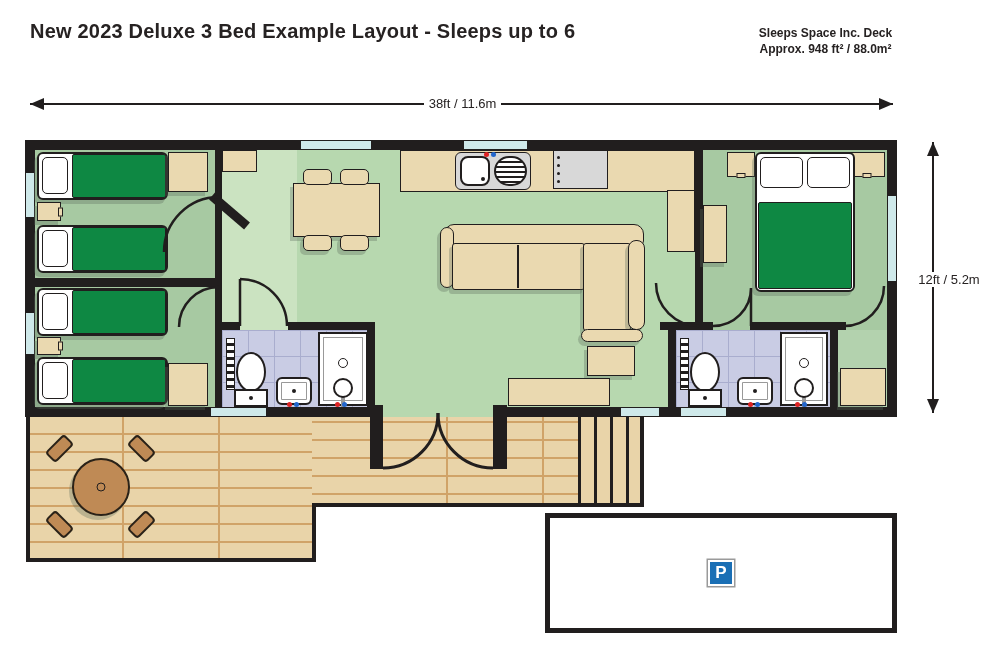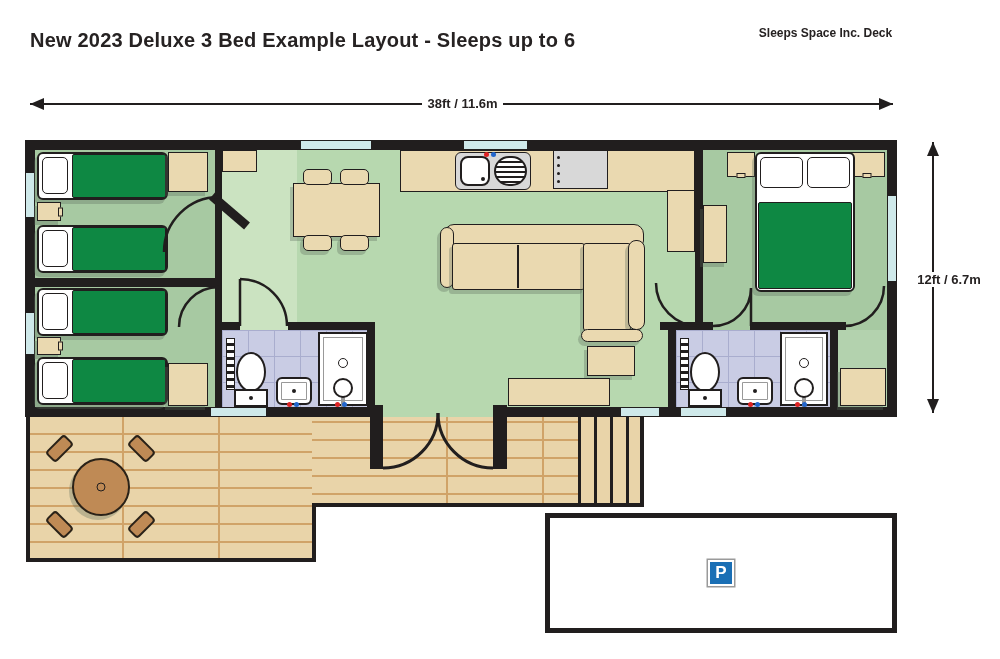--- a/index.html
+++ b/index.html
@@ -1,23 +1,23 @@
 <!DOCTYPE html>
 <html style="--wall: #211e1e; --floor-bedroom: #a7c9a2; --floor-hall: #cbe3c1; --floor-living: #b7d8af; --tile: #c9cce4; --duvet: #0e8843; --tan: #ead9b0; --deck-plank: #e9d4a9; --deck-line: #d0a368; --deck-wood: #bf8a55; --window: #cfe9ea; --parking-blue: #1a6fb5; --appliance-grey: #d8d8d8;"><head>
 <meta charset="utf-8">
 <style>
   html,body{margin:0;padding:0;background:#fff;}
   #canvas{position:relative;width:1000px;height:659px;background:#fff;overflow:hidden;
           font-family:"Liberation Sans",sans-serif;color:#262222;}
   #canvas *{box-sizing:border-box;}
   .abs{position:absolute;}
   
-  .title{position:absolute;left:30px;top:20px;font-size:20px;font-weight:800;letter-spacing:.2px;color:#262222;z-index:9;margin-top:9px;}
+  .title{position:absolute;left:30px;top:20px;font-size:20px;font-weight:800;letter-spacing:.2px;color:#262222;z-index:9;}
   .area-note{position:absolute;left:728px;top:25px;width:195px;text-align:center;font-size:12px;font-weight:700;line-height:1.35;z-index:9;}
-  .dim-label{position:absolute;text-align:center;font-size:13px;font-weight:700;z-index:9;}
+  .dim-label{position:absolute;text-align:center;font-size:13px;font-weight:400;z-index:9;}
   .dim-label span{background:#fff;padding:0 5px;}
   
   .wall{position:absolute;background:var(--wall,#211e1e);z-index:3;}
   .floor{position:absolute;z-index:2;}
   .floor-bedroom{background:var(--floor-bedroom,#a7c9a2);}
   .floor-hall{background:var(--floor-hall,#cbe3c1);}
   .floor-living{background:var(--floor-living,#b7d8af);}
   .tile{position:absolute;z-index:2;background-image:linear-gradient(#a9adce 1px,transparent 1px),linear-gradient(90deg,#a9adce 1px,transparent 1px);background-size:26px 26px;background-color:var(--tile,#c9cce4);}
   .window{position:absolute;background:var(--window,#cfe9ea);border:1px solid #211e1e;z-index:4;}
   
@@ -53,24 +53,25 @@
   svg.overlay{position:absolute;left:0;top:0;z-index:8;pointer-events:none;}
 </style>
 </head>
 <body>
 
 <div id="canvas">
 
   <div class="title">New 2023 Deluxe 3 Bed Example Layout - Sleeps up to 6</div>
   <div class="area-note">
     <div>Sleeps Space Inc. Deck</div>
+    <div>Approx. 948 ft² / 88.0m²</div>
   </div>
 
   <div class="dim-label" style="left:385px;top:96px;width:155px;"><span>38ft / 11.6m</span></div>
-  <div class="dim-label" style="left:893px;top:272px;width:112px;"><span>12ft / 6.7m</span></div>
+  <div class="dim-label" style="left:893px;top:272px;width:112px;"><span>12ft / 5.2m</span></div>
 
   <div class="wall" style="left:25px;top:140px;width:872px;height:277px;z-index:1;"></div>
 
   <div class="floor floor-bedroom" style="left:35px;top:150px;width:180px;height:257px;"></div>
   <div class="floor floor-hall" style="left:222px;top:150px;width:75px;height:257px;"></div>
   <div class="floor floor-living" style="left:297px;top:150px;width:398px;height:257px;"></div>
   <div class="floor floor-living" style="left:383px;top:405px;width:110px;height:12px;"></div>
   <div class="floor floor-bedroom" style="left:703px;top:150px;width:184px;height:257px;"></div>
   <div class="tile" style="left:222px;top:330px;width:145px;height:77px;"></div>
   <div class="tile" style="left:676px;top:330px;width:154px;height:77px;"></div>

